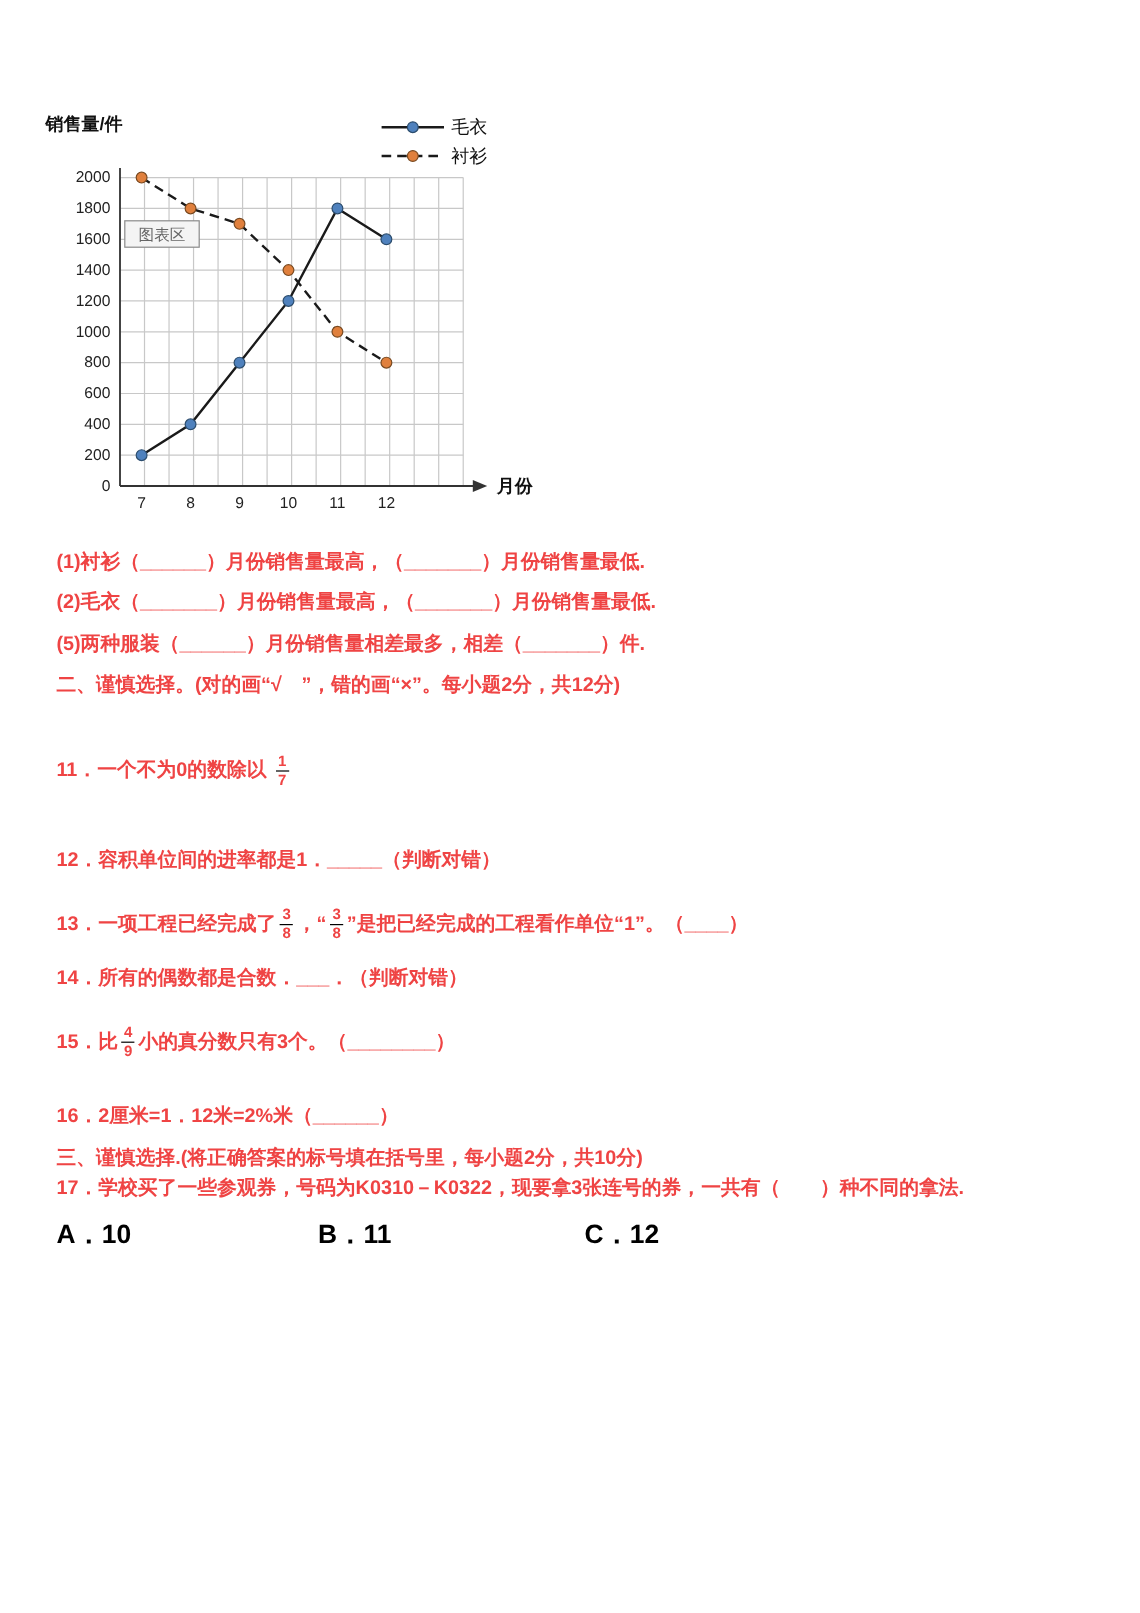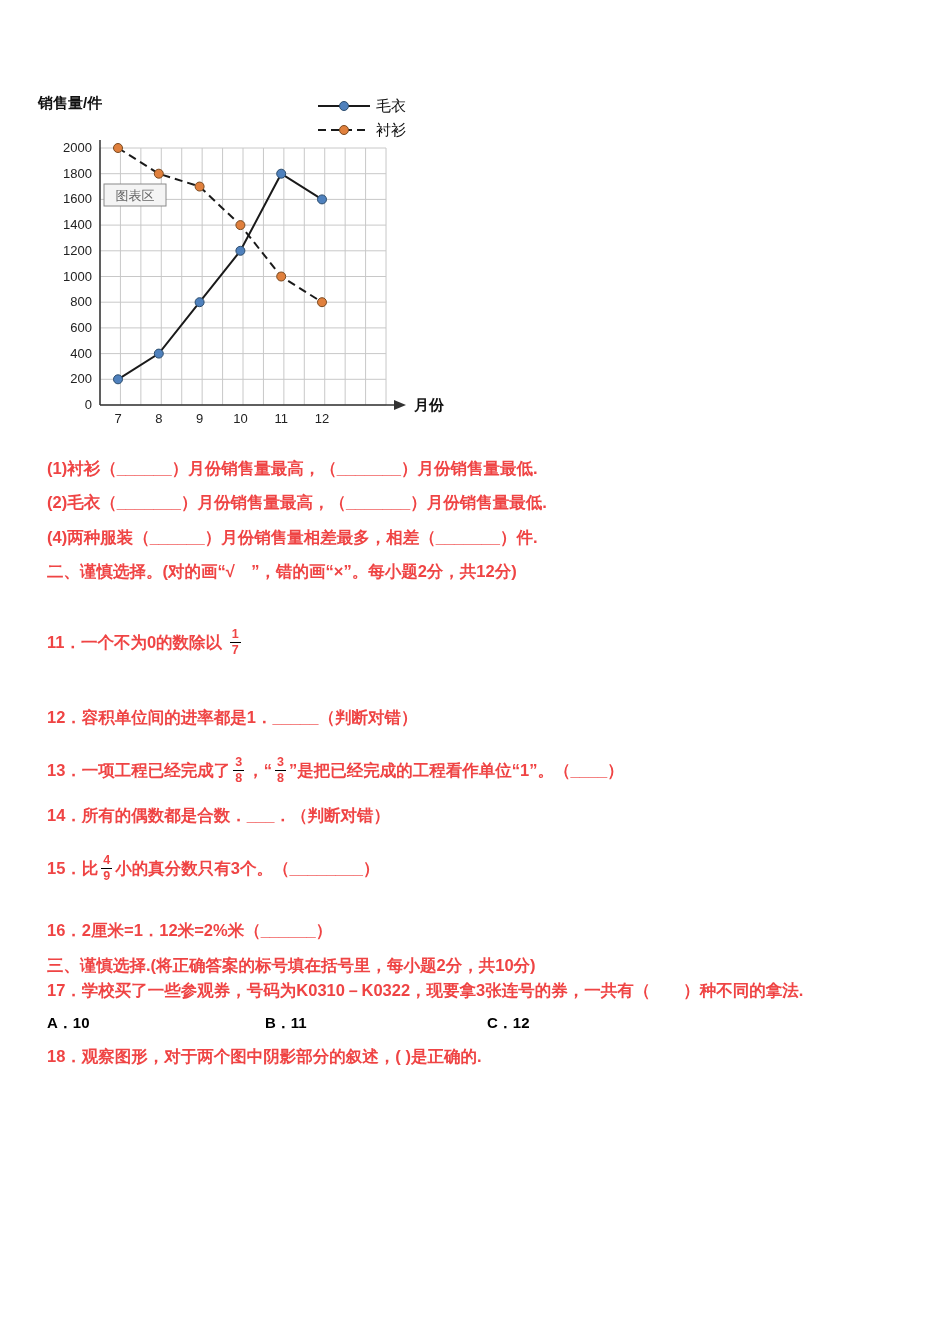--- a/index.html
+++ b/index.html
@@ -8,21 +8,21 @@
   .page{position:relative;width:950px;height:1344px;background:#ffffff;overflow:hidden}
   .chart-wrap{position:absolute;left:30px;top:88px;width:460px;height:355px}
   .q{position:absolute;left:47px;font-size:16.5px;font-weight:600;color:#ef4444;
      display:flex;align-items:center;white-space:pre-wrap;line-height:1.3}
   .q.tall{min-height:46px}
   .frac{display:inline-flex;flex-direction:column;align-items:center;
         font-size:12.5px;line-height:1.2;margin:0 3px;transform:translateY(-1px);font-weight:600}
   .frac .num{border-bottom:1.4px solid #000;padding:0 2px}
   .frac .den{padding:0 2px}
   .options-row{position:absolute;left:47px;width:860px;height:24px}
-  .opt{position:absolute;top:0;font-size:15px;font-weight:600}
+  .opt{position:absolute;top:0;font-size:22px;font-weight:600}
   .opt.b{left:218px}
   .opt.c{left:440px}
 </style>
 </head>
 <body>
 
 <div class="page">
 
   <div class="chart-wrap">
     <svg width="455" height="352" viewBox="0 0 455 352" xmlns="http://www.w3.org/2000/svg">
@@ -94,21 +94,21 @@
         <circle cx="314" cy="18" r="4.5" fill="#4f81bd" stroke="#2c4d6e" stroke-width="1"></circle>
         <text x="346" y="23" font-size="15" fill="#111">毛衣</text>
         <line x1="288" y1="42" x2="340" y2="42" stroke="#1a1a1a" stroke-width="2" stroke-dasharray="8,5"></line>
         <circle cx="314" cy="42" r="4.5" fill="#e0803d" stroke="#7a4a21" stroke-width="1"></circle>
         <text x="346" y="47" font-size="15" fill="#111">衬衫</text>
       </svg>
   </div>
 
   <div class="q" style="top:458px">(1)衬衫（______）月份销售量最高，（_______）月份销售量最低.</div>
   <div class="q" style="top:492px">(2)毛衣（_______）月份销售量最高，（_______）月份销售量最低.</div>
-  <div class="q" style="top:527px">(4)两种服装（______）月份销售量相差最多，相差（_______）件.</div>
+  <div class="q" style="top:527px">(5)两种服装（______）月份销售量相差最多，相差（_______）件.</div>
 
   <div class="q" style="top:561px">二、谨慎选择。(对的画“√　”，错的画“×”。每小题2分，共12分)</div>
 
   <div class="q tall" style="top:620px">
     <span>11．一个不为0的数除以 </span>
     <span class="frac">
       <span class="num">1</span>
       <span class="den">7</span>
     </span>
   </div>
@@ -145,15 +145,14 @@
   <div class="q" style="top:955px">三、谨慎选择.(将正确答案的标号填在括号里，每小题2分，共10分)</div>
 
   <div class="q" style="top:980px">17．学校买了一些参观券，号码为K0310－K0322，现要拿3张连号的券，一共有（　　）种不同的拿法.</div>
 
   <div class="options-row" style="top:1014px">
     <span class="opt a">A．10</span>
     <span class="opt b">B．11</span>
     <span class="opt c">C．12</span>
   </div>
 
-  <div class="q" style="top:1046px">18．观察图形，对于两个图中阴影部分的叙述，( )是正确的.</div>
 
 </div>
 
 </body></html>

